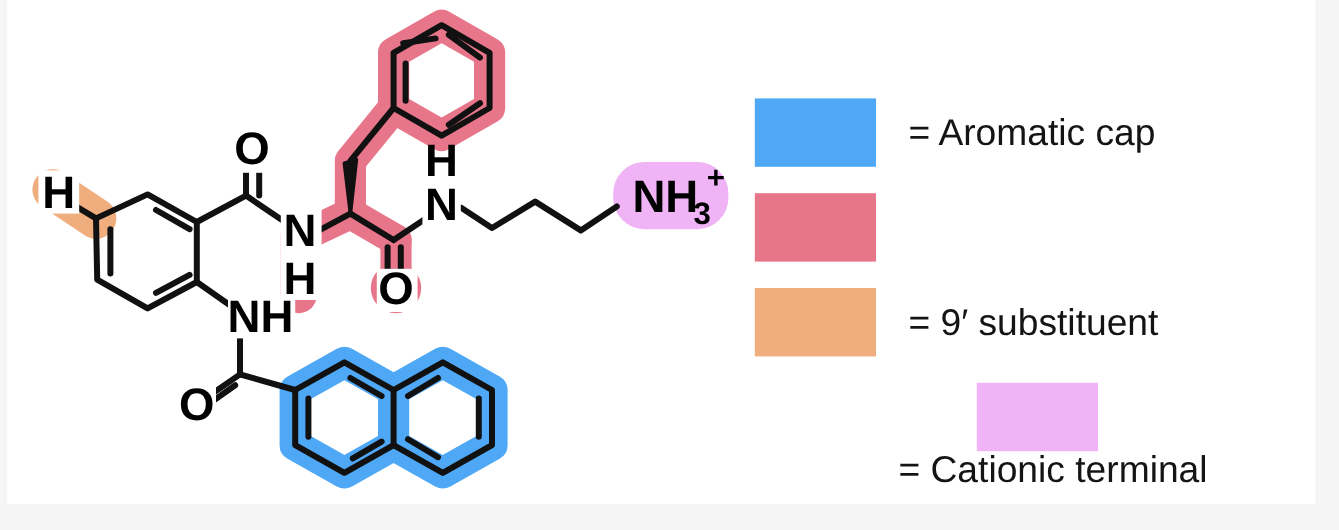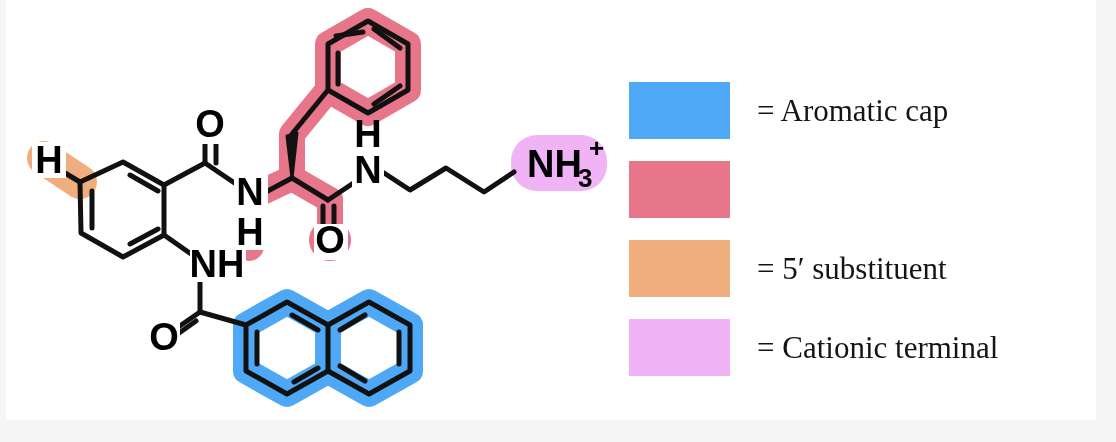--- a/index.html
+++ b/index.html
@@ -37,33 +37,33 @@
     top: 82px;
     width: 470px;
     height: 300px;
   }
   .legend-row {
     display: flex;
     align-items: center;
     height: 57px;
     margin-bottom: 22px;
   }
-  .legend-row:last-child { margin-bottom: 0; }
+  .legend-row:last-child { margin-bottom: 0; flex-direction: column; }
   .legend-swatch {
     width: 101px;
     height: 57px;
     flex: 0 0 auto;
   }
   .legend-label {
     margin-left: 27px;
     font-size: 31px;
     line-height: 1;
     color: #141414;
     white-space: nowrap;
-    font-family: Liberation Serif, serif;
+    font-family: Liberation Sans, sans-serif;
   }
   .atom-label {
     font-family: "Liberation Sans", "DejaVu Sans", sans-serif;
     font-weight: 700;
     fill: #000000;
   }
 </style>
 </head>
 <body>
 
@@ -224,21 +224,21 @@
         <div class="legend-swatch" style="background:#4fa8f5;"></div>
         <div class="legend-label">= Aromatic cap</div>
       </div>
 
       <div class="legend-row">
         <div class="legend-swatch" style="background:#e8768a;"></div>
       </div>
 
       <div class="legend-row">
         <div class="legend-swatch" style="background:#f0ad7d;"></div>
-        <div class="legend-label">= 5′ substituent</div>
+        <div class="legend-label">= 9′ substituent</div>
       </div>
 
       <div class="legend-row">
         <div class="legend-swatch" style="background:#f0b3f5;"></div>
         <div class="legend-label">= Cationic terminal</div>
       </div>
 
     </div>
 
   </div>

